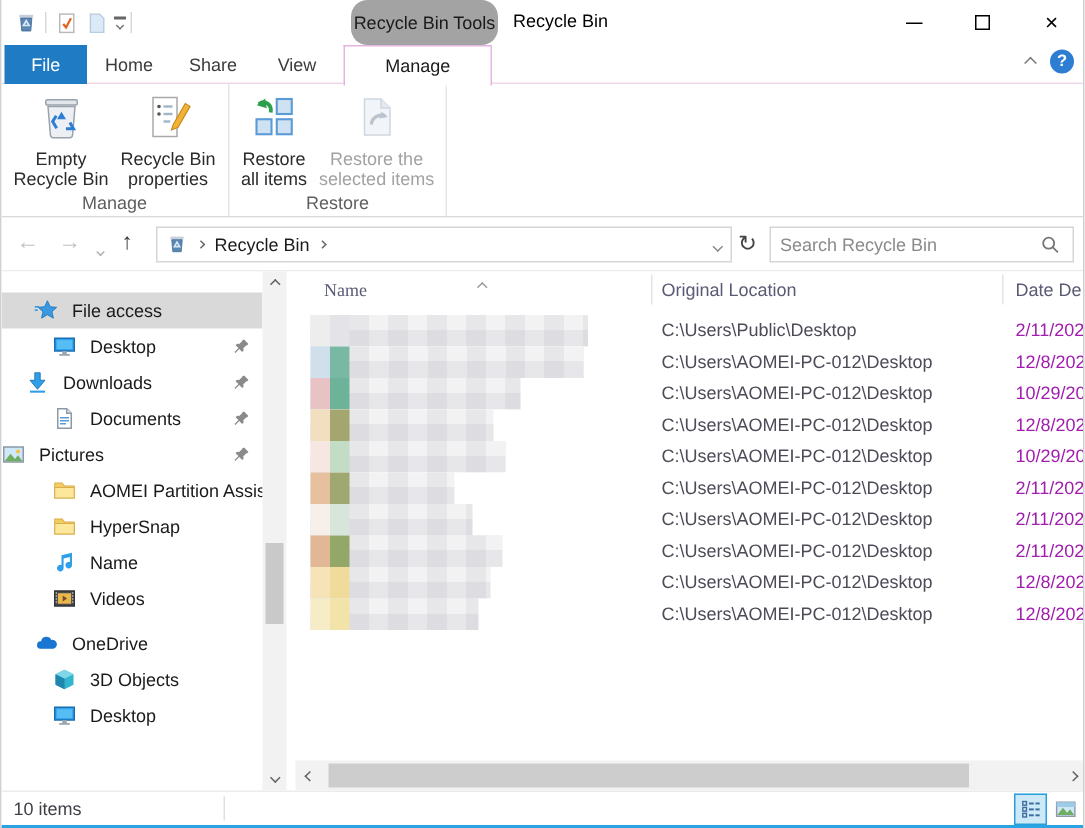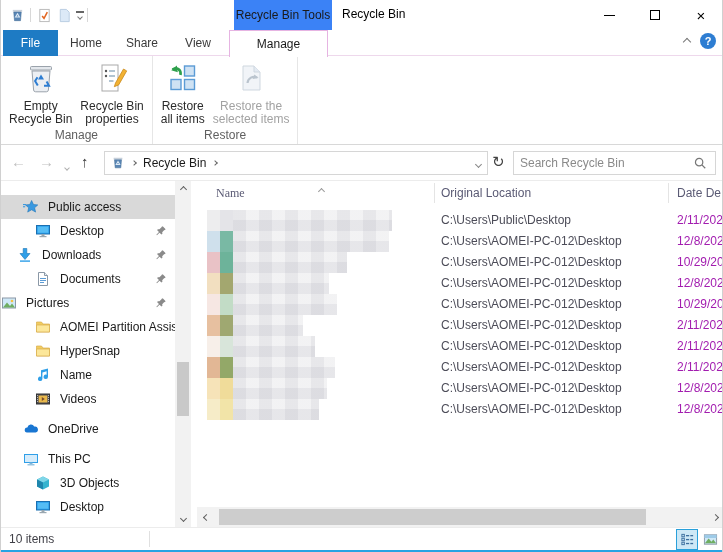--- a/index.html
+++ b/index.html
@@ -146,21 +146,21 @@
         <svg viewBox="0 0 16 16">
           <path d="M3.5 1.5H10l3 3v10H3.5Z" fill="#dce9f7" stroke="#b6cbe0"></path>
         </svg>
       </div>
     <div class="qdrop">
         <span class="bar"></span>
         <span class="chev chev-down" style="width:4px;height:4px;"></span>
       </div>
     <div class="qsep"></div>
   </div>
-  <div id="ctx-group" style="background: #3b82f6;">Recycle Bin Tools</div>
+  <div id="ctx-group" style="background: #a3a3a3; border-radius: 11px;">Recycle Bin Tools</div>
   <div id="win-title">Recycle Bin</div>
   <div id="win-controls">
     <div class="wbtn">
         <span class="glyph-min"></span>
       </div>
     <div class="wbtn">
         <span class="glyph-max"></span>
       </div>
     <div class="wbtn">
         <span class="glyph-close">×</span>
@@ -275,21 +275,21 @@
 <div id="content">
   <div id="sidebar">
       <div class="sitem selected" style="padding-left: 22px; background: rgb(217, 217, 217);">
         <span class="sicon">
           <svg viewBox="0 0 16 16">
             <path d="M8.6 1.5l1.9 4 4.3.4-3.2 2.9 1 4.3-4-2.3-3.9 2.3 1-4.3L2.5 5.9l4.3-.4Z" fill="#3a99e0" stroke="#2277bb" stroke-width=".6"></path>
             <rect x="0" y="5" width="3" height="1.1" fill="#3a99e0"></rect>
             <rect x="0" y="7.2" width="2.2" height="1.1" fill="#3a99e0"></rect>
           </svg>
         </span>
-        <span class="stxt">Public access</span>
+        <span class="stxt">File access</span>
       </div>
       <div class="sitem" style="padding-left: 34px;">
         <span class="sicon">
           <svg viewBox="0 0 16 16">
             <rect x="1.5" y="2.5" width="13" height="8.5" fill="#2fa3ef" stroke="#1b6fb0"></rect>
             <rect x="2.8" y="3.8" width="10.4" height="5.9" fill="#56bdf5"></rect>
             <rect x="6.5" y="11" width="3" height="2" fill="#9aa7b0"></rect>
             <rect x="4.5" y="13" width="7" height="1.2" fill="#9aa7b0"></rect>
           </svg>
         </span>
@@ -382,30 +382,20 @@
         </span>
         <span class="stxt">Videos</span>
       </div>
       <div class="sitem" style="margin-top: 6px; padding-left: 22px;">
         <span class="sicon">
           <svg viewBox="0 0 16 16">
             <path d="M4 11.5a2.5 2.5 0 0 1 .4-5A3.6 3.6 0 0 1 11.2 5.6 3 3 0 0 1 12.6 11.5Z" fill="#1976d2"></path>
           </svg>
         </span>
         <span class="stxt">OneDrive</span>
-      </div>
-      <div class="sitem" style="margin-top: 6px; padding-left: 22px;">
-        <span class="sicon">
-          <svg viewBox="0 0 16 16">
-            <rect x="1.5" y="3.5" width="13" height="8" fill="#d6ecfb" stroke="#2f9fe8"></rect>
-            <rect x="6.5" y="11.5" width="3" height="1.6" fill="#7fb6d9"></rect>
-            <rect x="4.5" y="13.2" width="7" height="1.2" fill="#7fb6d9"></rect>
-          </svg>
-        </span>
-        <span class="stxt">This PC</span>
       </div>
       <div class="sitem" style="padding-left: 34px;">
         <span class="sicon">
           <svg viewBox="0 0 16 16">
             <path d="M8 1.5 14 4.5v7L8 14.5 2 11.5v-7Z" fill="#35b4cf"></path>
             <path d="M8 1.5 14 4.5 8 7.5 2 4.5Z" fill="#7fd6e8"></path>
             <path d="M8 7.5v7L2 11.5v-7Z" fill="#1f86ad"></path>
           </svg>
         </span>
         <span class="stxt">3D Objects</span>

